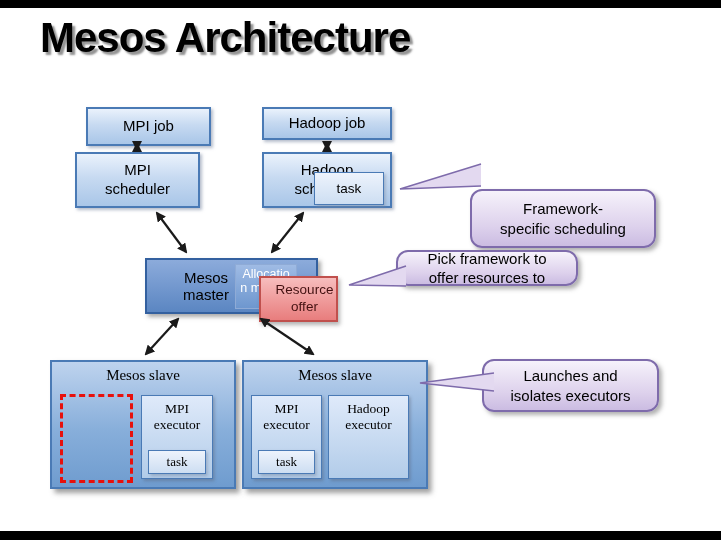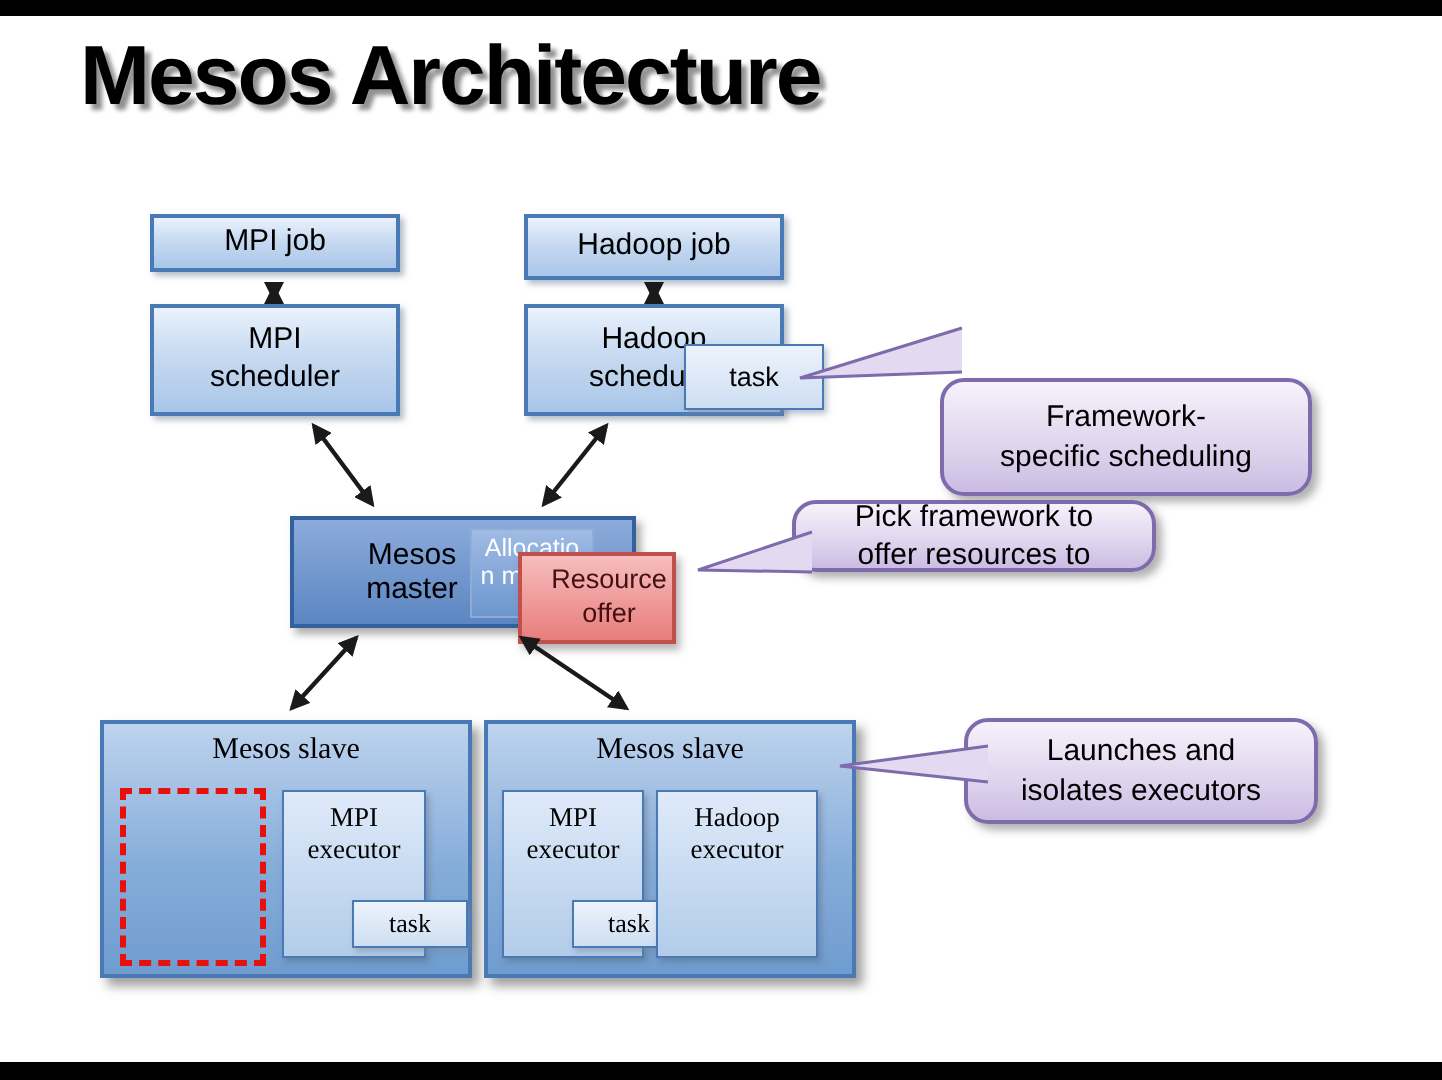--- a/index.html
+++ b/index.html
@@ -12,29 +12,29 @@
   #title{position:absolute;left:40px;top:14px;font-size:42px;font-weight:bold;
          letter-spacing:-1px;color:#000;text-shadow:3px 3px 2px rgba(110,110,110,.75);
          white-space:nowrap;text-align:center;}
 
   .node{position:absolute;border:2px solid #4a7ab5;
         background:linear-gradient(#eaf2fc 0%,#c7daf1 45%,#a9c6e8 100%);
         display:flex;align-items:center;justify-content:center;text-align:center;
         white-space:pre-line;font-size:15px;line-height:1.25;
         box-shadow:2px 2px 3px rgba(120,135,160,.55);box-sizing:border-box;}
 
-  #mpi-job{left:75px;top:107px;width:125px;height:29px;}
+  #mpi-job{left:86px;top:107px;width:125px;height:39px;}
   #hadoop-job{left:262px;top:107px;width:130px;height:33px;}
   #mpi-scheduler{left:75px;top:152px;width:125px;height:56px;}
   #hadoop-scheduler{left:262px;top:152px;width:130px;height:56px;}
 
   .task{position:absolute;border:1.5px solid #4a7ab5;
         background:linear-gradient(#edf3fc 0%,#cddef2 100%);
         display:flex;align-items:center;justify-content:center;font-size:13px;
-        box-shadow:1.5px 2px 3px rgba(120,135,160,.5);box-sizing:border-box;margin-left:28px;}
+        box-shadow:1.5px 2px 3px rgba(120,135,160,.5);box-sizing:border-box;}
   #sched-task{left:314px;top:172px;width:70px;height:33px;font-size:13.5px;}
 
   #master{position:absolute;left:145px;top:258px;width:173px;height:56px;
           border:2px solid #33609f;background:linear-gradient(#8cabdb 0%,#5b86c2 100%);
           box-shadow:2.5px 3px 4px rgba(90,90,90,.5);box-sizing:border-box;}
   #master-label{position:absolute;left:0;top:0;width:88px;height:100%;
           display:flex;align-items:center;justify-content:center;text-align:center;
           white-space:pre-line;font-size:15px;color:#000;padding-left:15px;}
   #alloc{position:absolute;left:88px;top:4px;width:62px;height:45px;
           border:1px solid #8fabd6;background:linear-gradient(#9fbbe4 0%,#6e97cf 100%);

